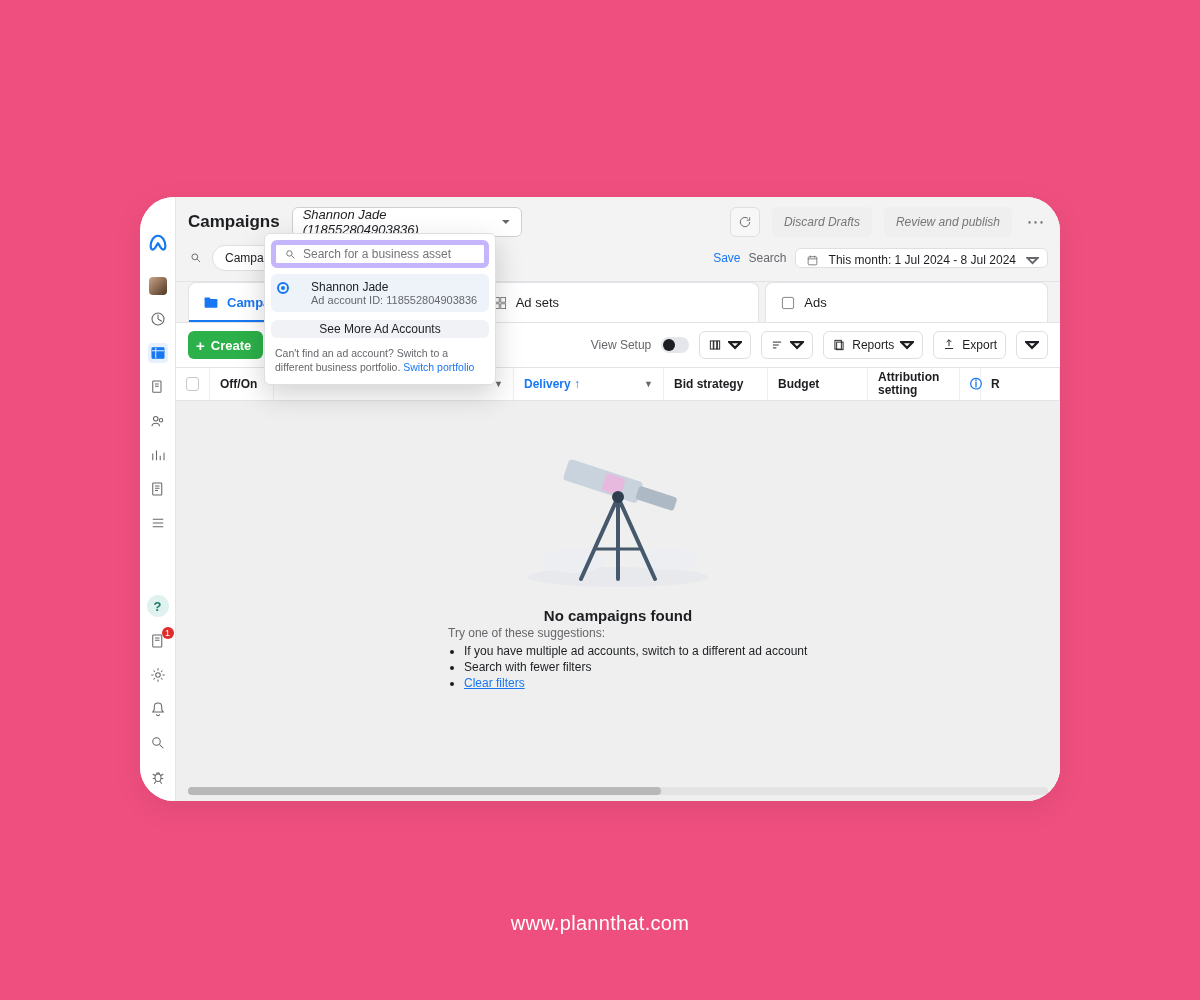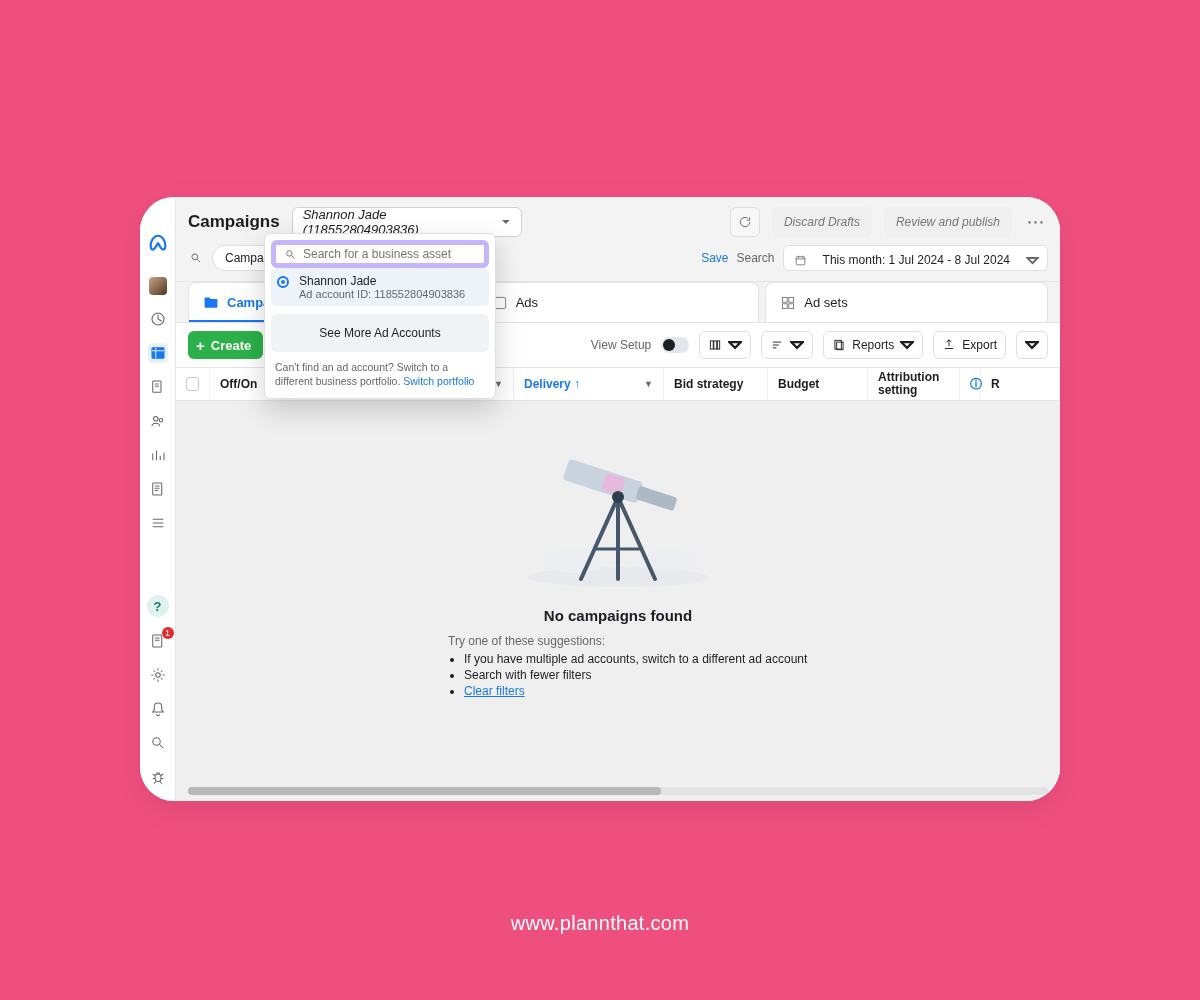--- a/index.html
+++ b/index.html
@@ -61,21 +61,21 @@
   
   .filterbar{
     background:#f3f3f3; padding:8px 12px 10px 12px;
     display:flex; align-items:center; gap:8px;
     border-bottom:1px solid #e1e3e6;
   }
   .filterbar .search-ic{ color:#65676b; width:16px; display:flex; justify-content:center;}
   .pill{ background:#fff;border:1px solid #dddfe2;border-radius:16px;height:26px;padding:0 12px;font-size:12px;display:flex;align-items:center;}
   .link{ color:#1877f2; font-size:12px; }
   .muted{ color:#65676b; font-size:12px; }
-  .datebtn{ background:#fff;border:1px solid #dddfe2;border-radius:6px;height:26px;padding:4px 8px 0 10px;font-size:12px;display:flex;align-items:center;gap:16px;}
+  .datebtn{ background:#fff;border:1px solid #dddfe2;border-radius:6px;height:20px;padding:4px 8px 0 10px;font-size:12px;display:flex;align-items:center;gap:10px;}
   .datebtn svg{width:13px;height:13px;stroke:#65676b;fill:none;stroke-width:1.5;}
   
   .tabsrow{
     display:flex; gap:6px; padding:0 12px 0 12px; background:#f3f3f3;
   }
   .tab{
     flex:1; height:40px; background:#fff; border:1px solid #e1e3e6; border-bottom:none;
     border-top-left-radius:8px; border-top-right-radius:8px;
     display:flex; align-items:center; gap:8px; padding:0 14px;
     font-size:13px; color:#1c1e21;
@@ -121,21 +121,21 @@
   
   .emptyarea{
     flex:1; background:#efefef; position:relative;
     overflow:hidden;
   }
   .emptyinner{
     position:absolute; left:50%; top:38px; transform:translateX(-50%);
     width:480px; text-align:center;
   }
   .telescope{ margin:0 auto 18px auto; display:block;}
-  .nf{ font-size:15px; font-weight:700; margin-bottom:10px;}
+  .nf{ font-size:15px; font-weight:700; margin-bottom:2px;}
   .sugg{ text-align:left; margin-left:70px;}
   .sugg .try{ font-size:12px; color:#65676b; margin-bottom:4px;}
   .sugg ul{ font-size:12px; list-style:disc; padding-left:16px;}
   .sugg li{ margin:2px 0;}
   .scroll{
     position:absolute; left:12px; right:12px; bottom:6px; height:8px;
     background:#e3e3e3; border-radius:4px;
   }
   .scroll .thumb{ position:absolute; left:0; top:0; height:100%; width:55%; background:#b8b8b8; border-radius:4px;}
   
@@ -148,28 +148,28 @@
     padding:6px 6px 10px 6px;
   }
   .popup .searchfield{
     border:5px solid #c4b5fd; border-radius:6px; height:28px;
     display:flex; align-items:center; gap:6px; padding:0 8px;
   }
   .popup .searchfield input{
     border:none; outline:none; font-size:12px; flex:1; background:transparent;
   }
   .acctopt{
-    padding:6px 6px; border-radius:6px; background:#eef3fa;
-    display:flex; gap:10px; align-items:flex-start;
+    margin-top:6px; padding:6px 6px; border-radius:6px; background:#eef3fa;
+    display:flex; gap:22px; align-items:flex-start;
   }
   .radio{ width:12px;height:12px;border-radius:50%;border:2px solid #1877f2;margin-top:2px;position:relative;}
   .radio::after{content:"";position:absolute;inset:2px;border-radius:50%;background:#1877f2;}
   .acctopt .nm{font-size:12px;}
   .acctopt .id{font-size:11px;color:#65676b;}
-  .seemore{ margin-top:8px; width:100%; height:38px; border:none; background:#f0f2f5; border-radius:6px; font-size:12px; color:#1c1e21;text-align:center;}
+  .seemore{ margin-top:8px; width:100%; height:18px; border:none; background:#f0f2f5; border-radius:6px; font-size:12px; color:#1c1e21;text-align:center;}
   .cantfind{ font-size:10.5px; color:#65676b; line-height:1.35; padding:8px 4px 0 4px;}
   .cantfind a{ color:#1877f2; text-decoration:none;margin-top:16px;}
   
   .caption{
     position:absolute; left:0; width:1200px; top:912px;
     text-align:center; color:#fff; font-size:20px; font-weight:500; letter-spacing:.3px;
   }
   .caret-svg{width:10px;height:10px;fill:#65676b;}
 </style>
 </head>
@@ -328,39 +328,39 @@
 
     <div class="tabsrow">
       <div class="tab active">
         <span class="tabic">
             <svg viewBox="0 0 20 20">
               <rect x="2" y="5" width="16" height="11" rx="1" fill="#1877f2"></rect>
               <rect x="2" y="3" width="7" height="4" rx="1" fill="#1877f2"></rect>
             </svg>
           </span>
         <span>Campaigns</span>
-      </div>
-      <div class="tab">
-        <span class="tabic">
-            <svg viewBox="0 0 20 20">
-              <rect x="3" y="3" width="14" height="14" rx="2" fill="none" stroke="#65676b"></rect>
-            </svg>
-          </span>
-        <span>Ads</span>
       </div>
       <div class="tab">
         <span class="tabic">
             <svg viewBox="0 0 20 20">
               <rect x="3" y="3" width="6" height="6" fill="none" stroke="#65676b"></rect>
               <rect x="11" y="3" width="6" height="6" fill="none" stroke="#65676b"></rect>
               <rect x="3" y="11" width="6" height="6" fill="none" stroke="#65676b"></rect>
               <rect x="11" y="11" width="6" height="6" fill="none" stroke="#65676b"></rect>
             </svg>
           </span>
         <span>Ad sets</span>
+      </div>
+      <div class="tab">
+        <span class="tabic">
+            <svg viewBox="0 0 20 20">
+              <rect x="3" y="3" width="14" height="14" rx="2" fill="none" stroke="#65676b"></rect>
+            </svg>
+          </span>
+        <span>Ads</span>
       </div>
     </div>
 
     <div class="toolbar">
       <button class="create">
           <span class="plus">+</span>
           <span>Create</span>
         </button>
       <div class="spacer"></div>
       <span class="viewlbl">View Setup</span>

